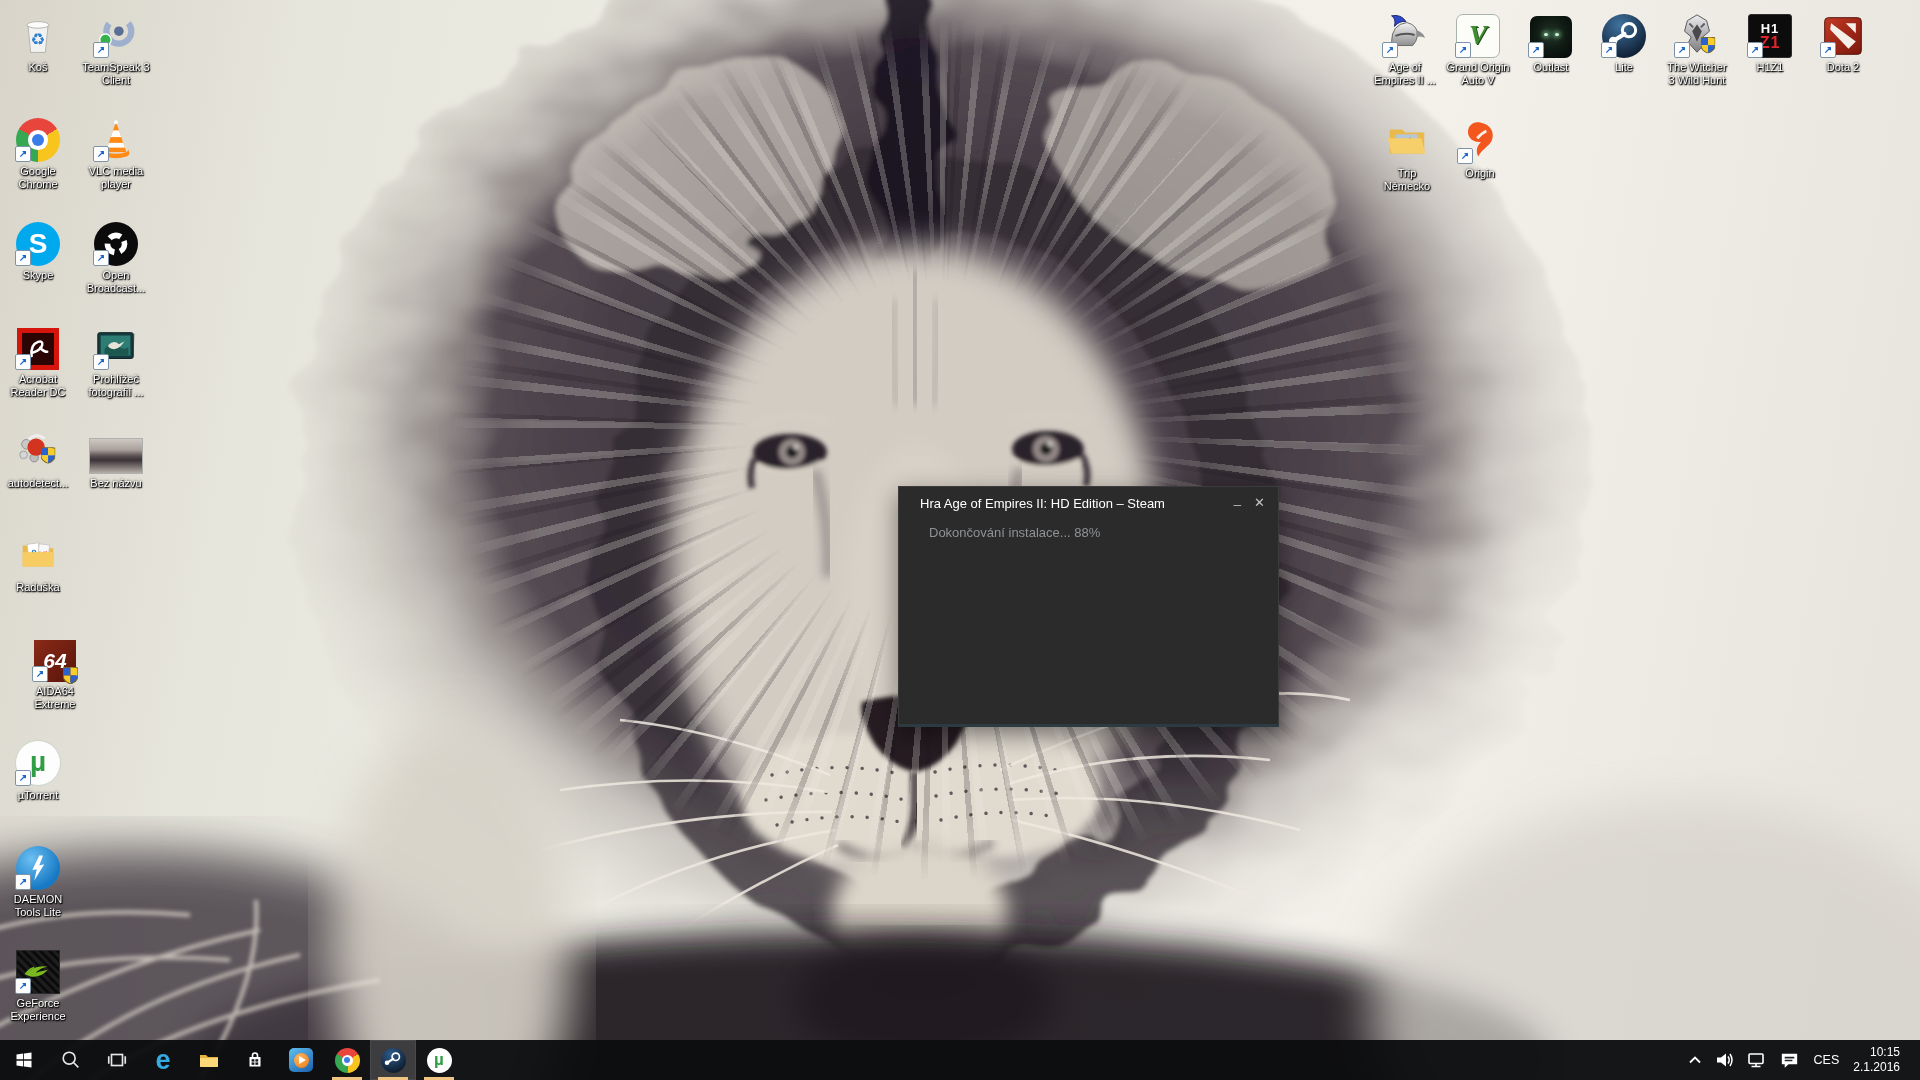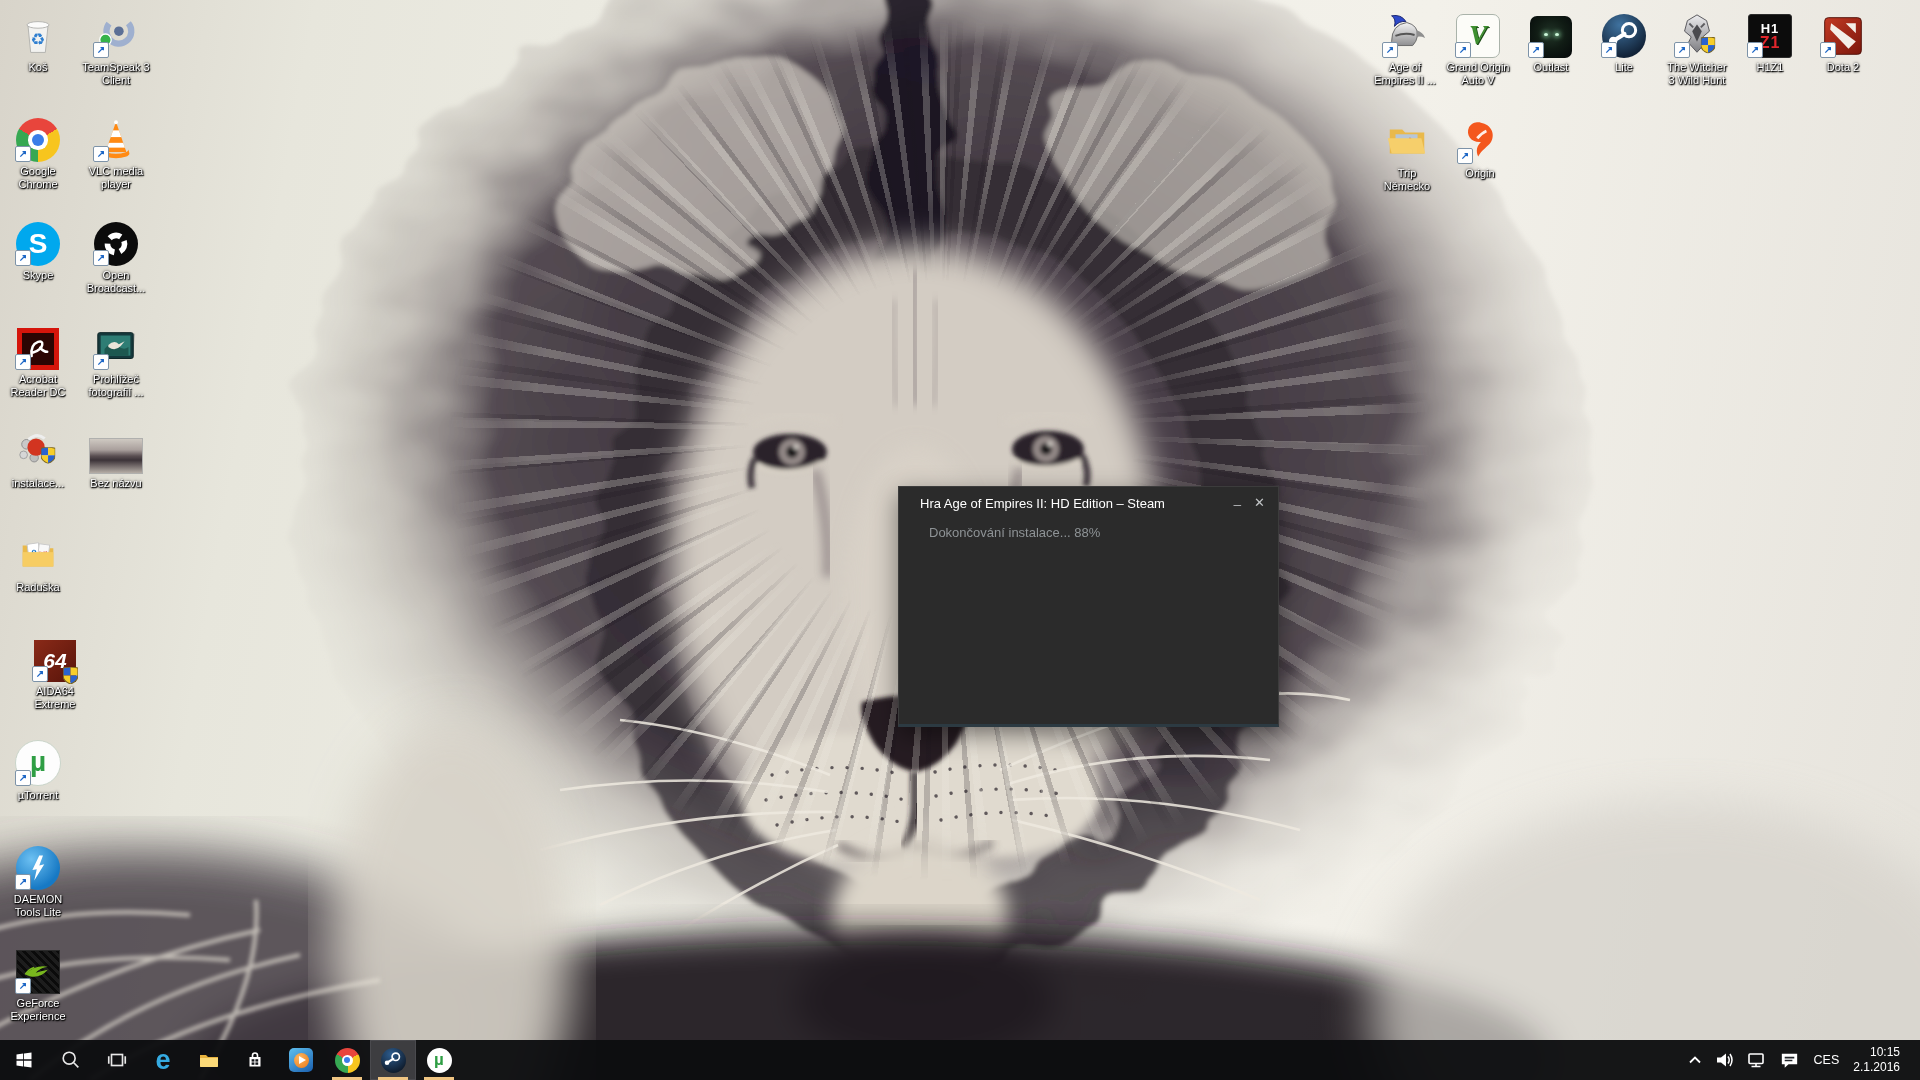--- a/index.html
+++ b/index.html
@@ -283,21 +283,21 @@
   <div class="ic">
     <svg width="46" height="46" viewBox="0 0 48 48">
       <circle cx="12" cy="17" r="5" fill="#c9c9c9" stroke="#8e8e8e"></circle>
         <circle cx="9" cy="28" r="4" fill="#d6d6d6" stroke="#9e9e9e"></circle>
       <circle cx="20" cy="31" r="4.4" fill="#bdbdbd" stroke="#8e8e8e"></circle>
         <circle cx="22" cy="20" r="9" fill="#d23420"></circle>
       <path d="M14,12 Q23,4 31,11" stroke="#eee" stroke-width="3" fill="none"></path>
       <use href="#uac-shield" x="27" y="20" width="15" height="17"></use>
     </svg>
   </div>
-  <div class="lbl">instalace...</div>
+  <div class="lbl">autodetect...</div>
 </div>
 <div class="tile" style="left:0px;top:528px">
   <div class="ic">
     <svg width="46" height="46" viewBox="0 0 48 48">
       <path d="M8,14 h12 l3,3 h17 v19 H8 Z" fill="#e9b94b"></path>
       <g transform="rotate(-8 20 23)">
           <rect x="14" y="12" width="12" height="17" fill="#fff" stroke="#c8c8c8"></rect>
           <text x="20" y="24" font-size="10" fill="#1e78c8" text-anchor="middle" font-weight="bold">e</text>
         </g>
       <g transform="rotate(7 30 23)">

